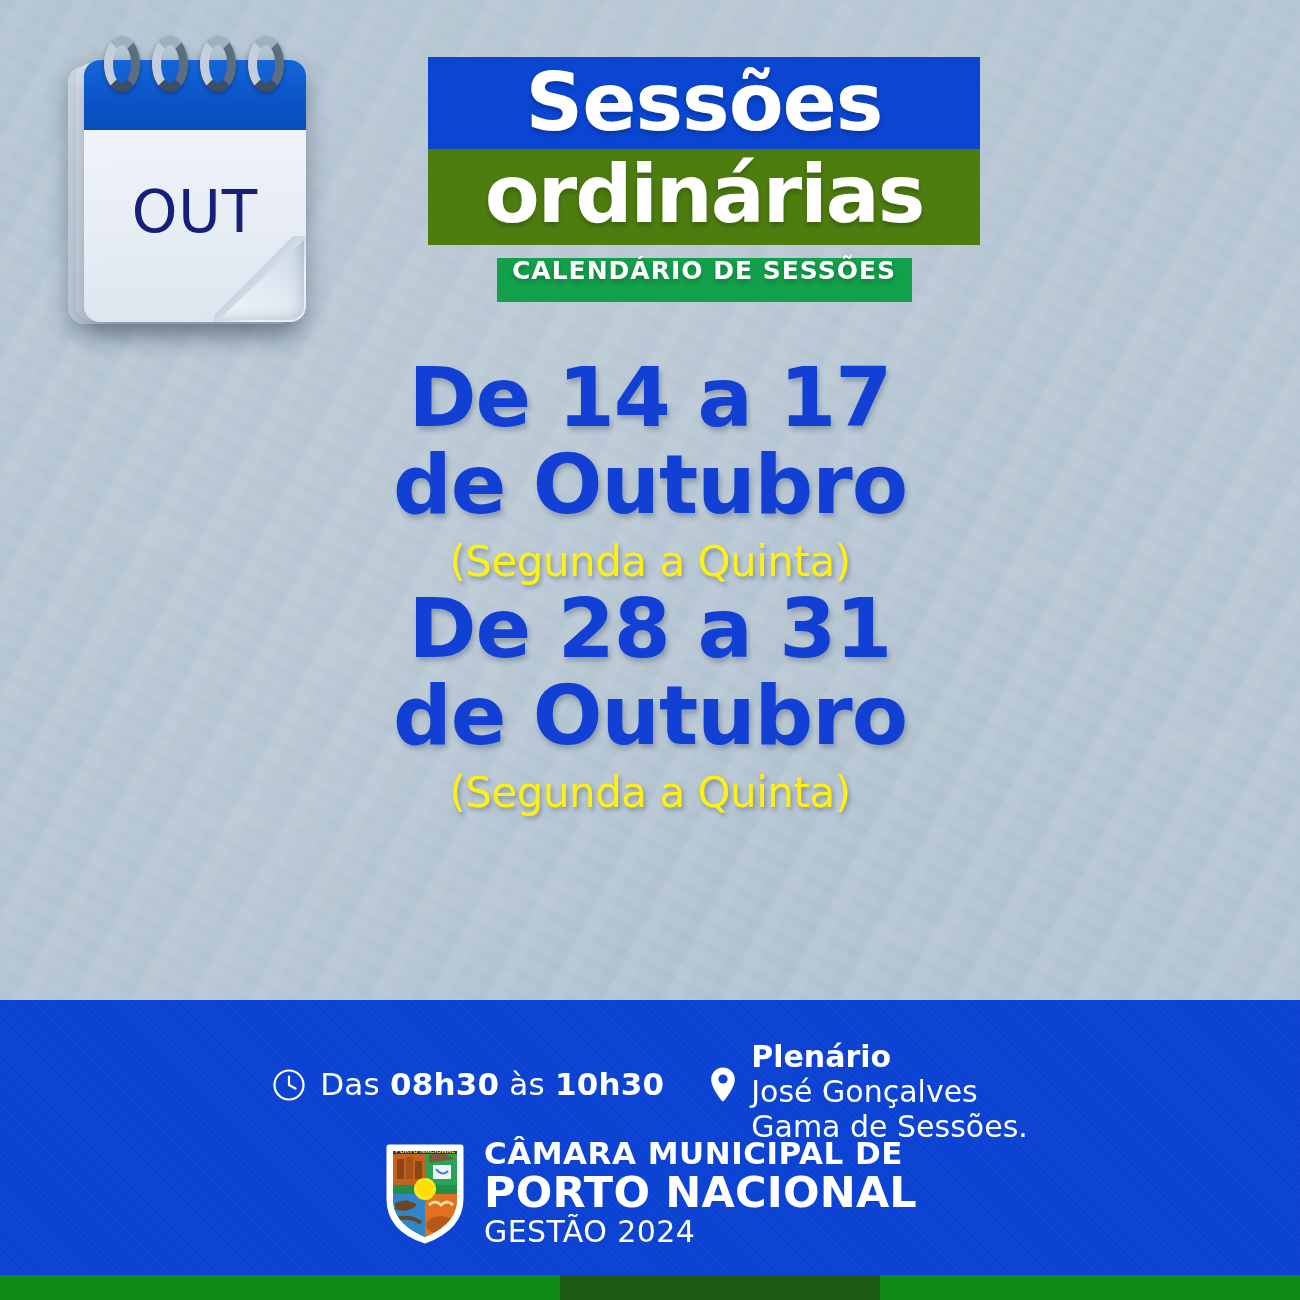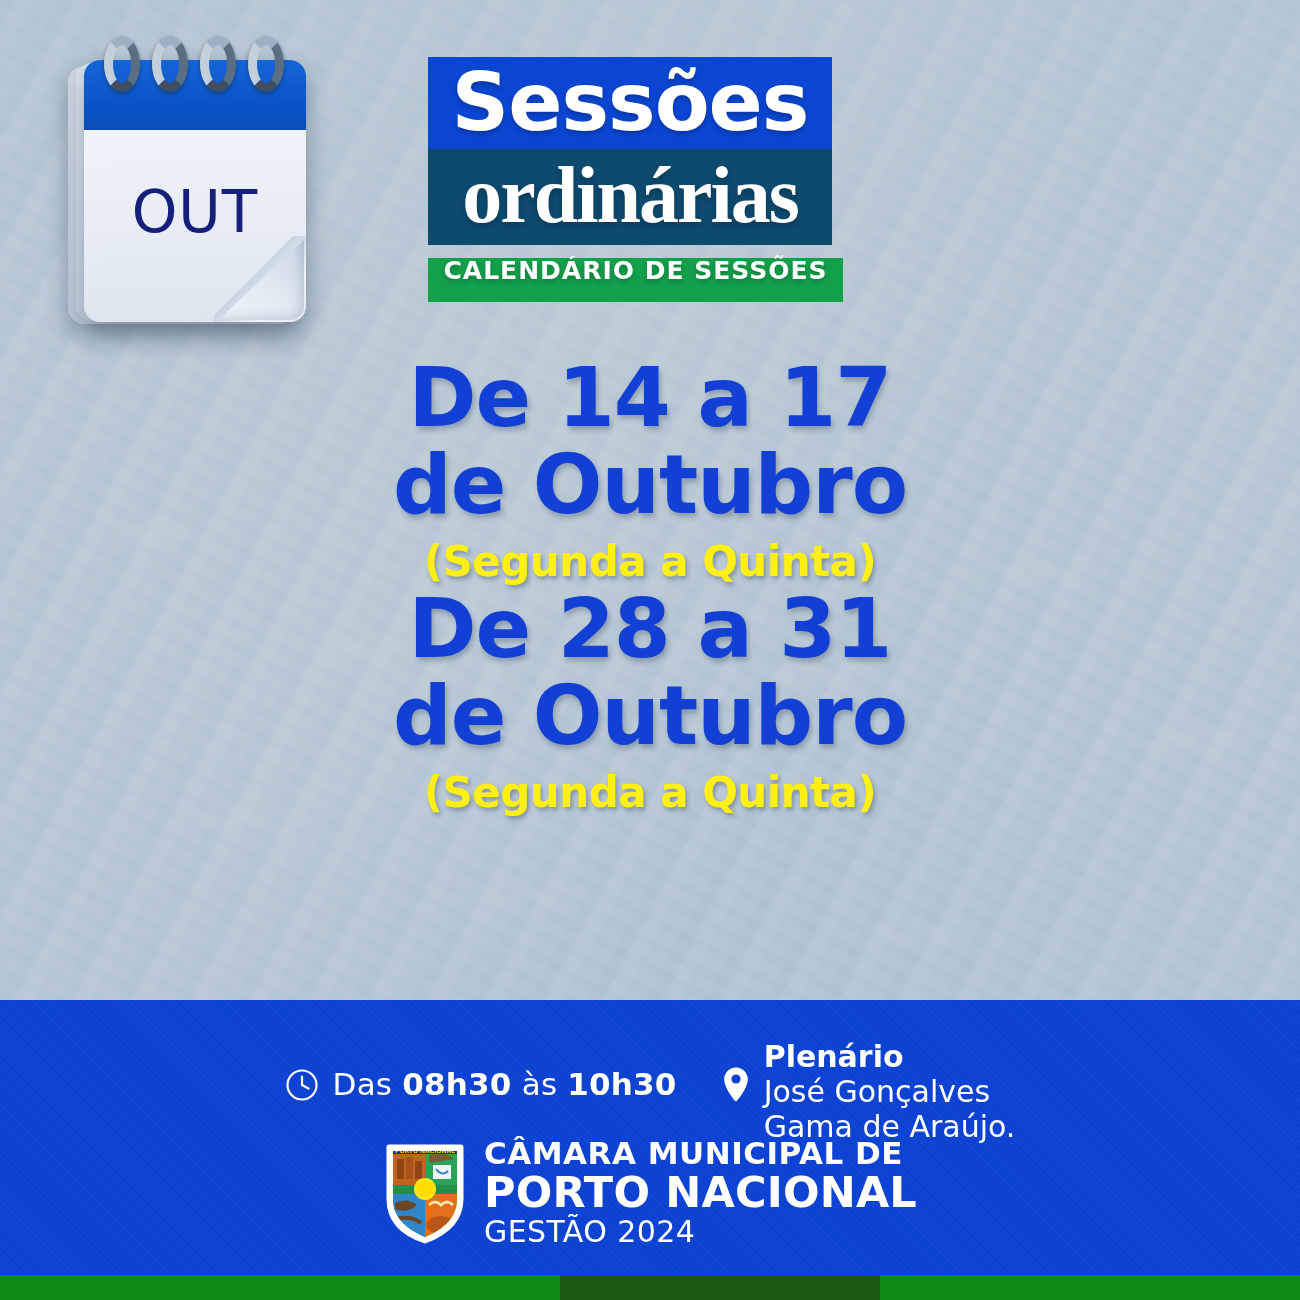--- a/index.html
+++ b/index.html
@@ -175,46 +175,45 @@
   .ring.r1 { left: 2px; }
   .ring.r2 { left: 50px; }
   .ring.r3 { left: 98px; }
   .ring.r4 { left: 146px; }
 
   
   .title-wrap {
     position: absolute;
     left: 428px;
     top: 57px;
-    width: 404px;
+    width: 552px;
   }
   .band {
     display: block;
     width: 100%;
     text-align: center;
     color: #ffffff;
     font-weight: 700;
     line-height: 1;
     font-family: "DejaVu Sans", sans-serif;
     text-shadow: 0 3px 5px rgba(0,0,0,0.22);
   }
   .band-blue {
     background: #0a46d2;
     height: 92px;
     font-size: 80px;
     padding-top: 6px;
     letter-spacing: -1px;
   }
   .band-green {
-    background: #0c4a6e;
+    background: #4d7c0f;
     height: 96px;
     font-size: 80px;
     padding-top: 6px;
     letter-spacing: -2px;
-    font-family: Liberation Serif, serif;
   }
   .band-sub {
     margin: 13px auto 0;
     width: 415px;
     background: #13a04b;
     height: 44px;
     font-size: 25px;
     font-weight: 700;
     letter-spacing: 1px;
   }
@@ -233,21 +232,21 @@
     font-weight: 700;
     font-size: 82px;
     line-height: 1.06;
     letter-spacing: -1px;
     font-family: "DejaVu Sans", sans-serif;
     text-shadow: 2px 4px 5px rgba(30,45,80,0.28);
   }
   .date-sub {
     margin-top: 8px;
     color: #fff013;
-    font-weight: 700;
+    font-weight: 400;
     font-size: 42px;
     letter-spacing: -0.5px;
     font-family: "DejaVu Sans", sans-serif;
     text-shadow: 2px 3px 4px rgba(30,45,80,0.35);
   }
 
   
   .footer {
     position: absolute;
     left: 0;
@@ -409,21 +408,21 @@
       <div class="info-item place">
         <span class="pin-icon">
           <svg width="28" height="38" viewBox="0 0 28 38" aria-hidden="true">
             <path d="M14 1.5C7.4 1.5 2.2 6.7 2.2 13.2c0 8.6 9.6 20.1 11.1 21.9a.9.9 0 0 0 1.4 0c1.5-1.8 11.1-13.3 11.1-21.9C25.8 6.7 20.6 1.5 14 1.5z" fill="#ffffff"></path>
             <circle cx="14" cy="13" r="4.6" fill="#0b42d4"></circle>
           </svg>
         </span>
         <span class="place-text">
           <span class="place-title">Plenário</span><br>
           <span>José Gonçalves</span><br>
-          <span>Gama de Araújo.</span>
+          <span>Gama de Sessões.</span>
         </span>
       </div>
 
     </div>
 
     <div class="logo-lockup">
       <span class="crest">
         <svg width="84" height="104" viewBox="0 0 84 104" aria-hidden="true">
           <path d="M6 6 h72 v52 c0 24 -20 36 -36 42 C24 94 6 82 6 58 Z" fill="#ffffff" stroke="#ffffff" stroke-width="5" stroke-linejoin="round"></path>
           <clipPath id="crestClip">

